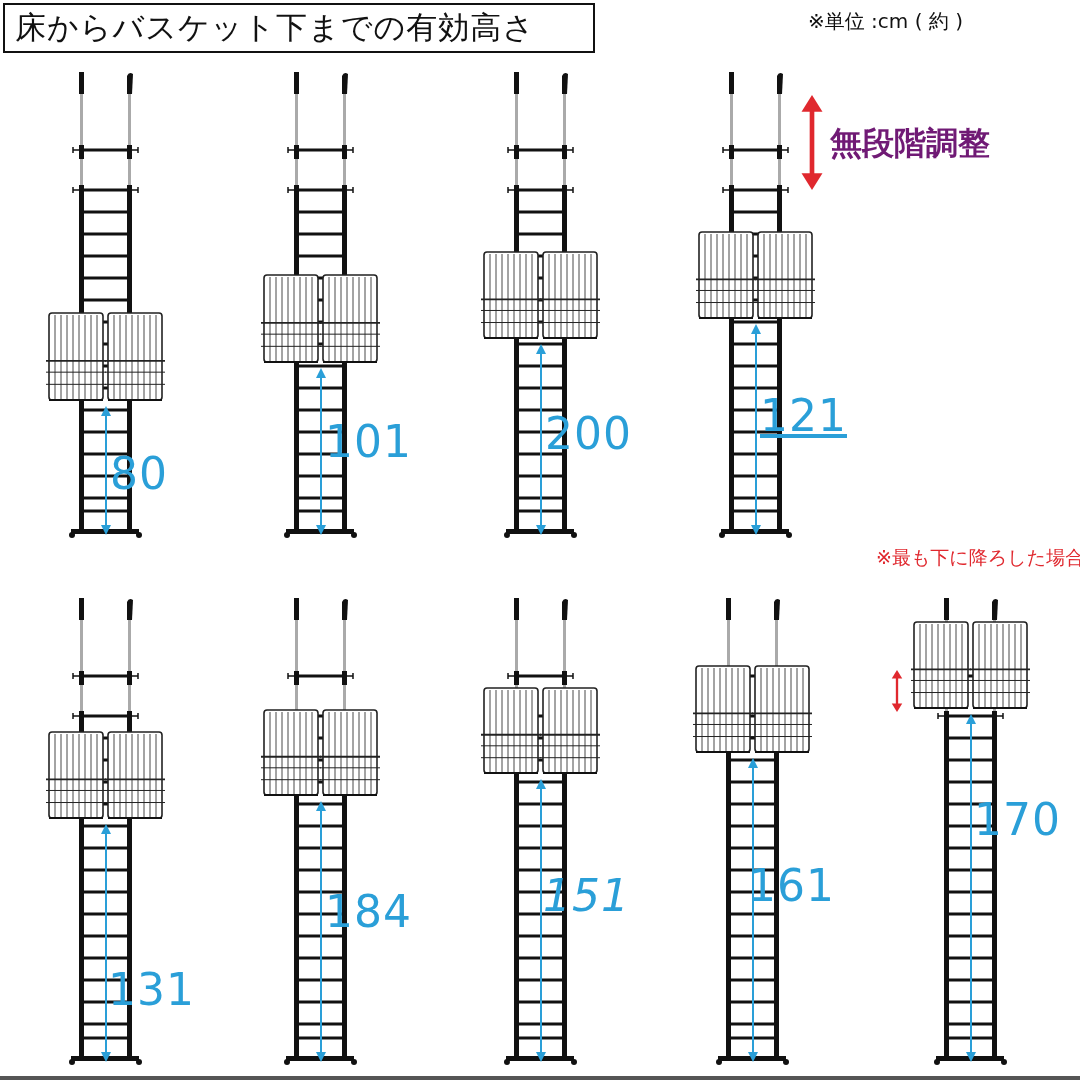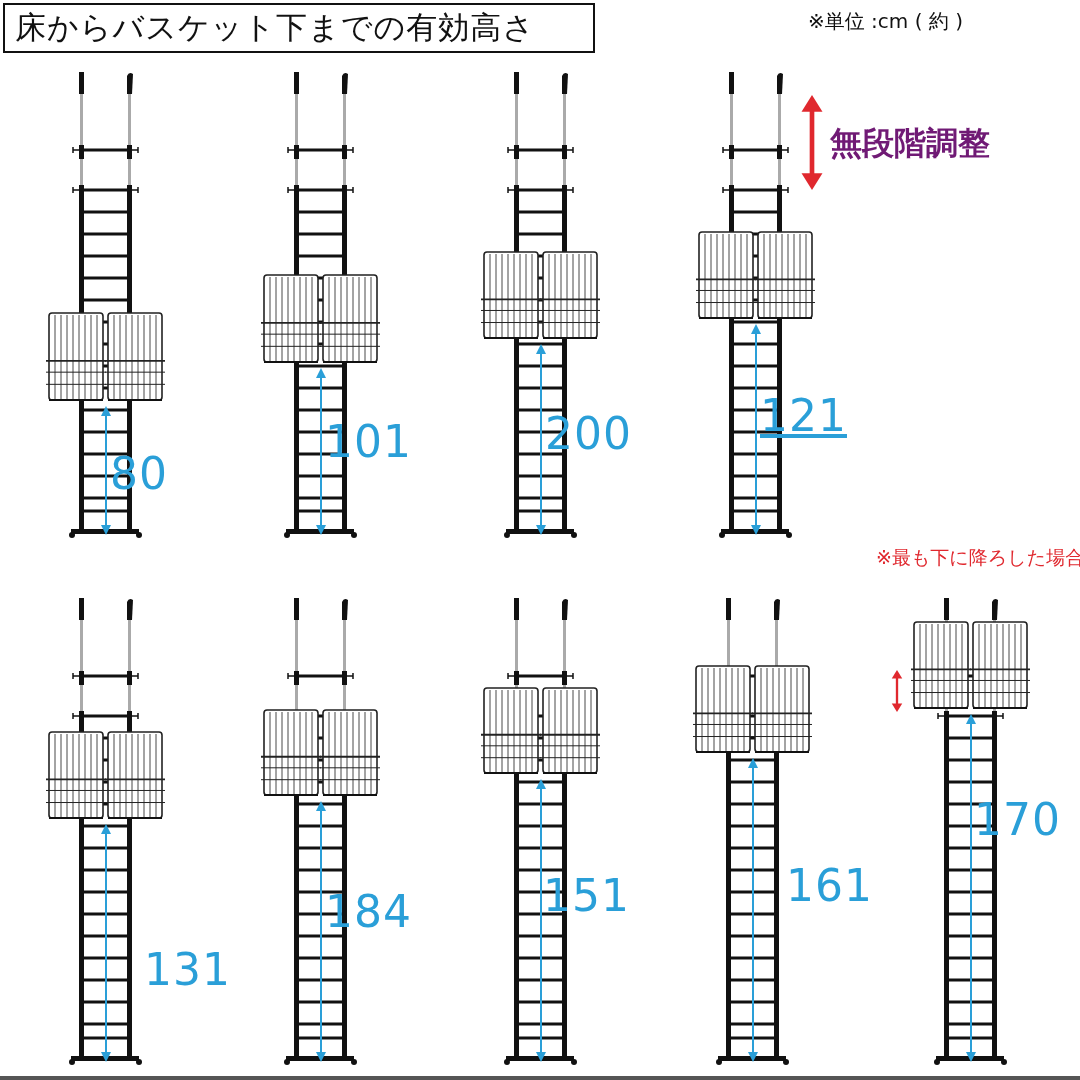--- a/index.html
+++ b/index.html
@@ -700,20 +700,20 @@
   </svg>
 
 <div class="adjust-label">無段階調整</div>
 <div class="lowest-note">※最も下に降ろした場合</div>
 
 <div id="labels">
     <div class="measure-label" style="left: 110px; top: 444px; margin-top: 8px;">80</div>
     <div class="measure-label" style="left: 325px; top: 420px;">101</div>
     <div class="measure-label" style="left: 545px; top: 412px;">200</div>
     <div class="measure-label" style="left: 760px; top: 394px; text-decoration: underline;">121</div>
-    <div class="measure-label" style="left: 108px; top: 948px; padding-left: 36px;">131</div>
+    <div class="measure-label" style="left: 108px; top: 968px;">131</div>
     <div class="measure-label" style="left: 325px; top: 890px;">184</div>
-    <div class="measure-label" style="left: 543px; top: 874px;">151</div>
-    <div class="measure-label" style="left: 786px; top: 864px; text-align: right;">161</div>
+    <div class="measure-label" style="left: 543px; top: 874px; font-style: italic;">151</div>
+    <div class="measure-label" style="left: 748px; top: 864px; text-align: right;">161</div>
     <div class="measure-label" style="left: 974px; top: 798px;">170</div>
   </div>
 
 <div class="bottom-rule"></div>
 
 </body></html>

